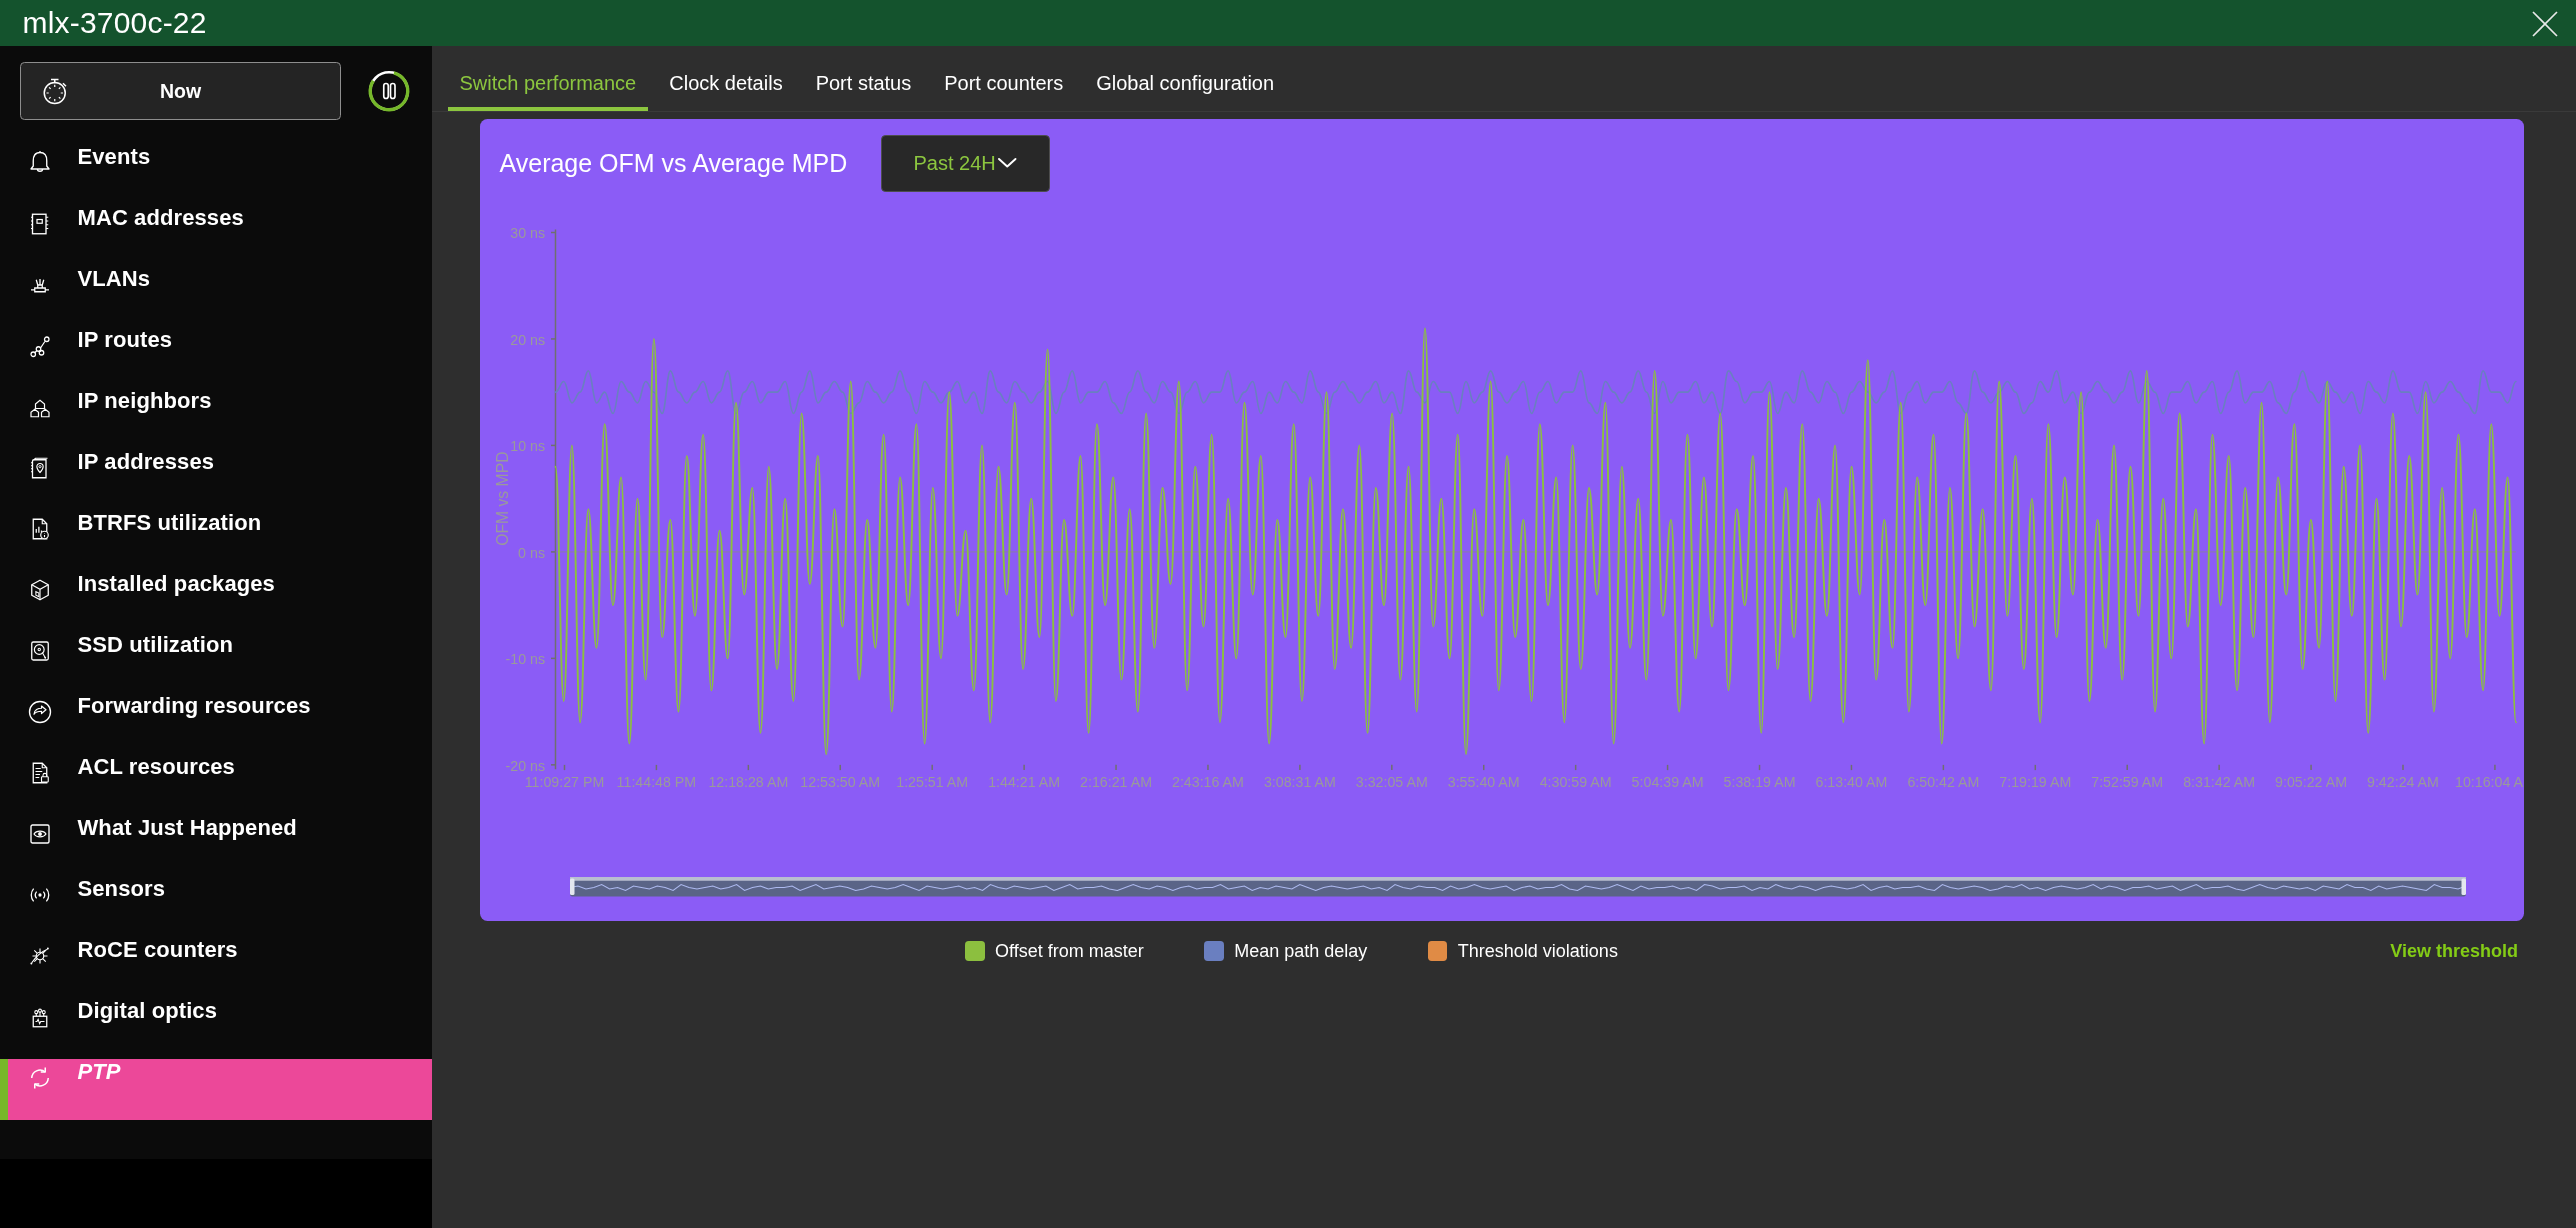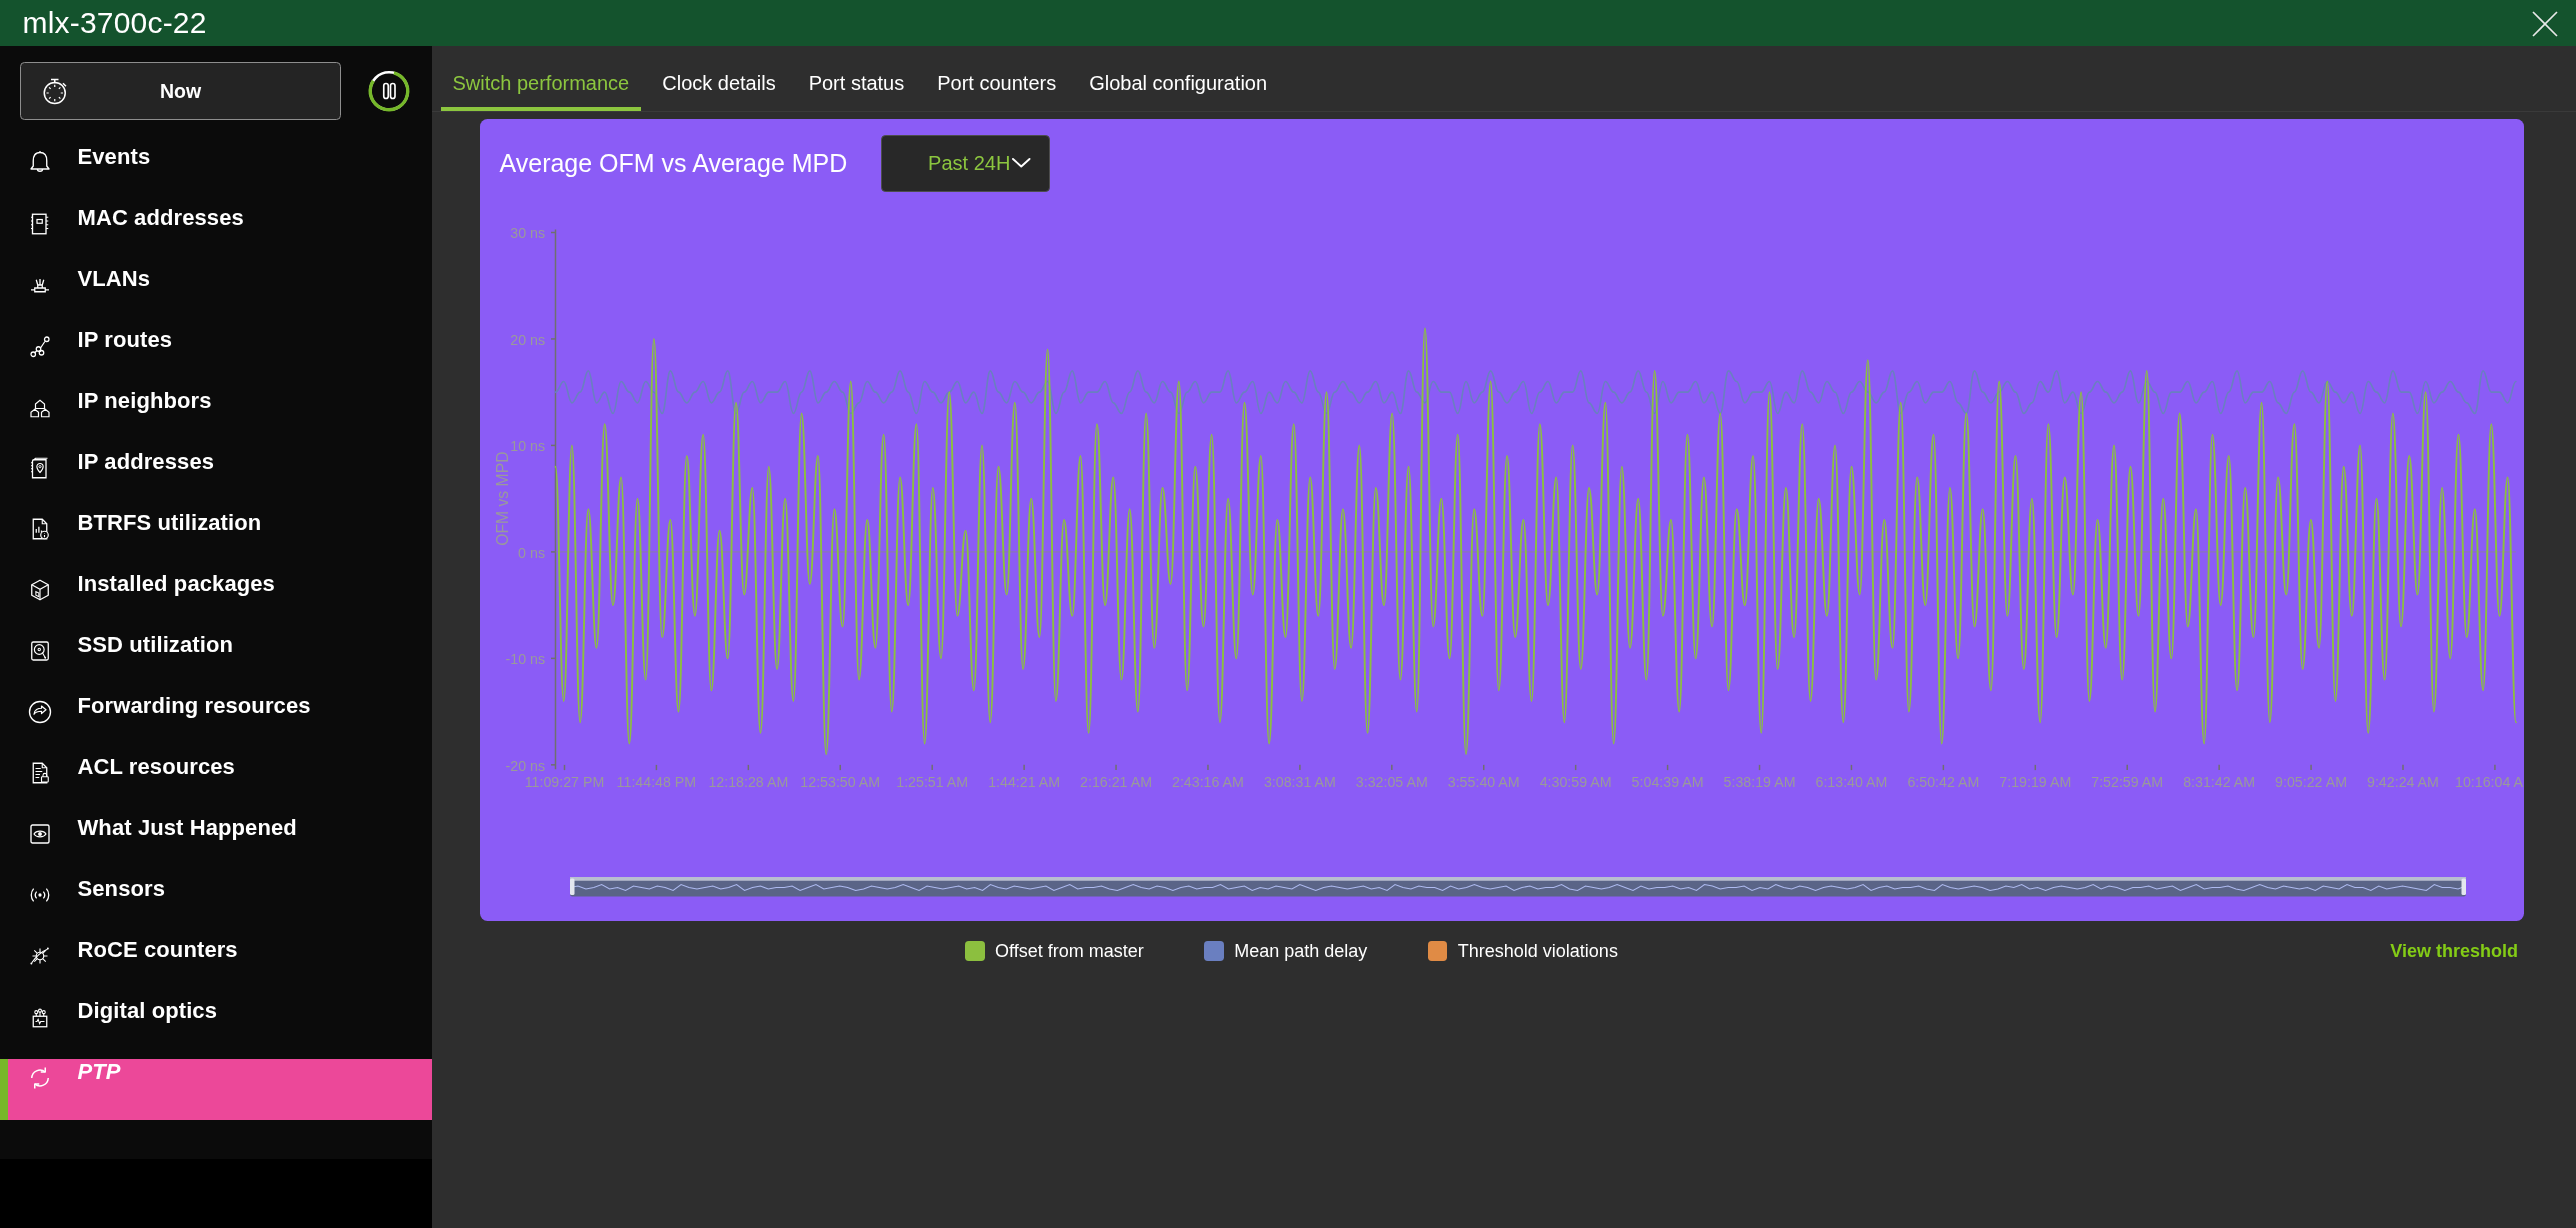--- a/index.html
+++ b/index.html
@@ -66,21 +66,21 @@
     margin-left: 15px; color: #ffffff; font-size: 22px; font-weight: 700;
     white-space: nowrap; letter-spacing: 0.1px;
   }
 
   
   .main {
     position: absolute; left: 432px; top: 46px; right: 0; height: 1182px;
     background: #2e2e2e;
   }
   .tabs {
-    display: flex; align-items: flex-end; height: 66px; padding-left: 4px;
+    display: flex; align-items: flex-end; height: 66px; padding-left: 11px;
     border-bottom: 0.7px solid #3a3a3a;
   }
   .tab {
     position: relative; color: #ffffff; font-size: 20px; font-weight: 400;
     padding: 0 16.5px 16.5px 16.5px; cursor: pointer; white-space: nowrap;
   }
   .tab.active { color: #8cc63f; }
   .tab.active::after {
     content: ""; position: absolute; left: 4.5px; right: 4.5px; bottom: 0; height: 4.5px;
     background: #8cc63f;
@@ -94,21 +94,21 @@
   }
   .card-head {
     display: flex; align-items: center; height: 88px; padding-left: 19.5px;
   }
   .card-title {
     color: #ffffff; font-size: 25px; font-weight: 400; white-space: nowrap;
   }
   .range-select {
     margin-left: 34px; width: 169px; height: 57px; background: #282828;
     border: 0.7px solid #4d4d4d; border-radius: 4.5px;
-    display: flex; align-items: center; justify-content: flex-end;
+    display: flex; align-items: center; justify-content: center;
     padding: 0 16.5px; cursor: pointer;
   }
   .range-select .val { color: #8cc63f; font-size: 20px; }
 
   .plot-wrap { position: relative; width: 2044px; height: 629px; }
   .plot-svg { display: block; }
 
   .brush {
     position: absolute; left: 90px; top: 758px;
     width: 1896px; height: 19.5px;

